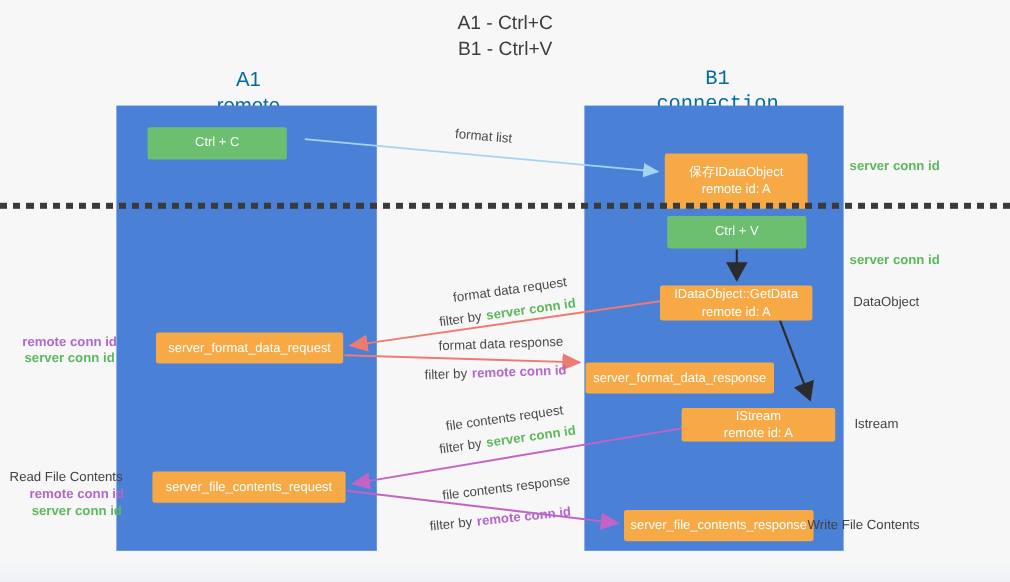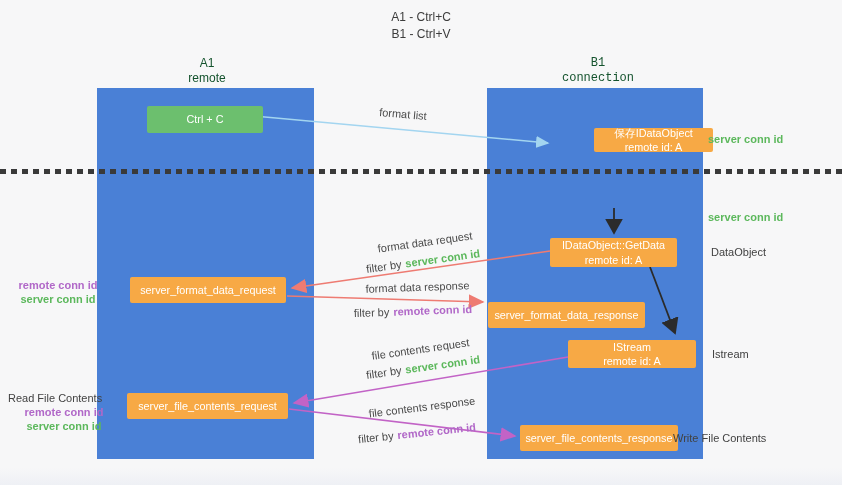--- a/index.html
+++ b/index.html
@@ -7,23 +7,23 @@
     --green-text:#5cb85c; --purple-text:#b168c8;
     --salmon-arrow:#ee7b72; --magenta-arrow:#c263c6;
     --blue-arrow:#a3d5f0; --black-arrow:#2b2b2b;
     --bg:#f7f7f8; --ink:#434343;
   }
   *{box-sizing:border-box; margin:0; padding:0;}
   body{background:#fff; font-family:"Liberation Sans", sans-serif;}
   .canvas{position:relative; width:842px; height:485px; background:var(--bg); overflow:hidden;}
 
   .title{position:absolute; top:9px; left:0; width:842px; text-align:center;
-         font-size:12px; color:#3c3c3c; line-height:1.4;}
-  .col-header{position:absolute; width:140px; text-align:center; font-size:12px;
-              color:#14532d; line-height:1.25; top:56px;}
+         font-size:16px; color:#3c3c3c; line-height:1.4;}
+  .col-header{position:absolute; width:140px; text-align:center; font-size:17px;
+              color:#0369a1; line-height:1.25; top:56px;}
   .col-header.left{left:137px;} .col-header.right{left:528px;font-family:Liberation Mono, monospace;}
 
   .pillar{position:absolute; top:88px; width:217px; height:371px; background:var(--pillar); z-index:1;}
   .pillar.left{left:97px;} .pillar.right{left:487px; width:216px;}
 
   .dotted-line{position:absolute; left:0; top:169px; width:842px; height:5px; z-index:4;
     background:repeating-linear-gradient(90deg, #3a3a3a 0 6px, transparent 6px 11px);}
 
   svg.arrows{position:absolute; left:0; top:0; z-index:2;}
 
@@ -86,29 +86,32 @@
     </defs>
     <line x1="254" y1="116" x2="548" y2="143" style="stroke:var(--blue-arrow)" stroke-width="1.5" marker-end="url(#mBlue)"></line>
     <line x1="614" y1="208" x2="614" y2="233" style="stroke:var(--black-arrow)" stroke-width="1.8" marker-end="url(#mBlack)"></line>
     <line x1="650" y1="267" x2="675" y2="333" style="stroke:var(--black-arrow)" stroke-width="1.8" marker-end="url(#mBlack)"></line>
     <line x1="550" y1="251" x2="292" y2="288" style="stroke:var(--salmon-arrow)" stroke-width="1.6" marker-end="url(#mSalmon)"></line>
     <line x1="287" y1="296" x2="483" y2="302" style="stroke:var(--salmon-arrow)" stroke-width="1.6" marker-end="url(#mSalmon)"></line>
     <line x1="568" y1="357" x2="294" y2="403" style="stroke:var(--magenta-arrow)" stroke-width="1.6" marker-end="url(#mMagenta)"></line>
     <line x1="289" y1="409" x2="515" y2="436" style="stroke:var(--magenta-arrow)" stroke-width="1.6" marker-end="url(#mMagenta)"></line>
   </svg>
 
-  <div class="node green" style="left:147px; top:106px; width:116px; height:27px;">
+  <div class="node green" style="left:123px; top:106px; width:116px; height:27px;">
     <span>Ctrl + C</span>
   </div>
 
-  <div class="node orange" style="left:554px; top:128px; width:119px; height:24px;margin-left:40px;">
+  <div class="node orange" style="left:554px; top:128px; width:119px; height:46px;">
     <span>保存IDataObject</span>
     <span>remote id: A</span>
   </div>
 
+  <div class="node green" style="left:556px; top:180px; width:116px; height:27px;">
+    <span>Ctrl + V</span>
+  </div>
 
   <div class="node orange" style="left:550px; top:238px; width:127px; height:29px;">
     <span>IDataObject::GetData</span>
     <span>remote id: A</span>
   </div>
 
   <div class="node orange" style="left:130px; top:277px; width:156px; height:26px;">
     <span>server_format_data_request</span>
   </div>
 

